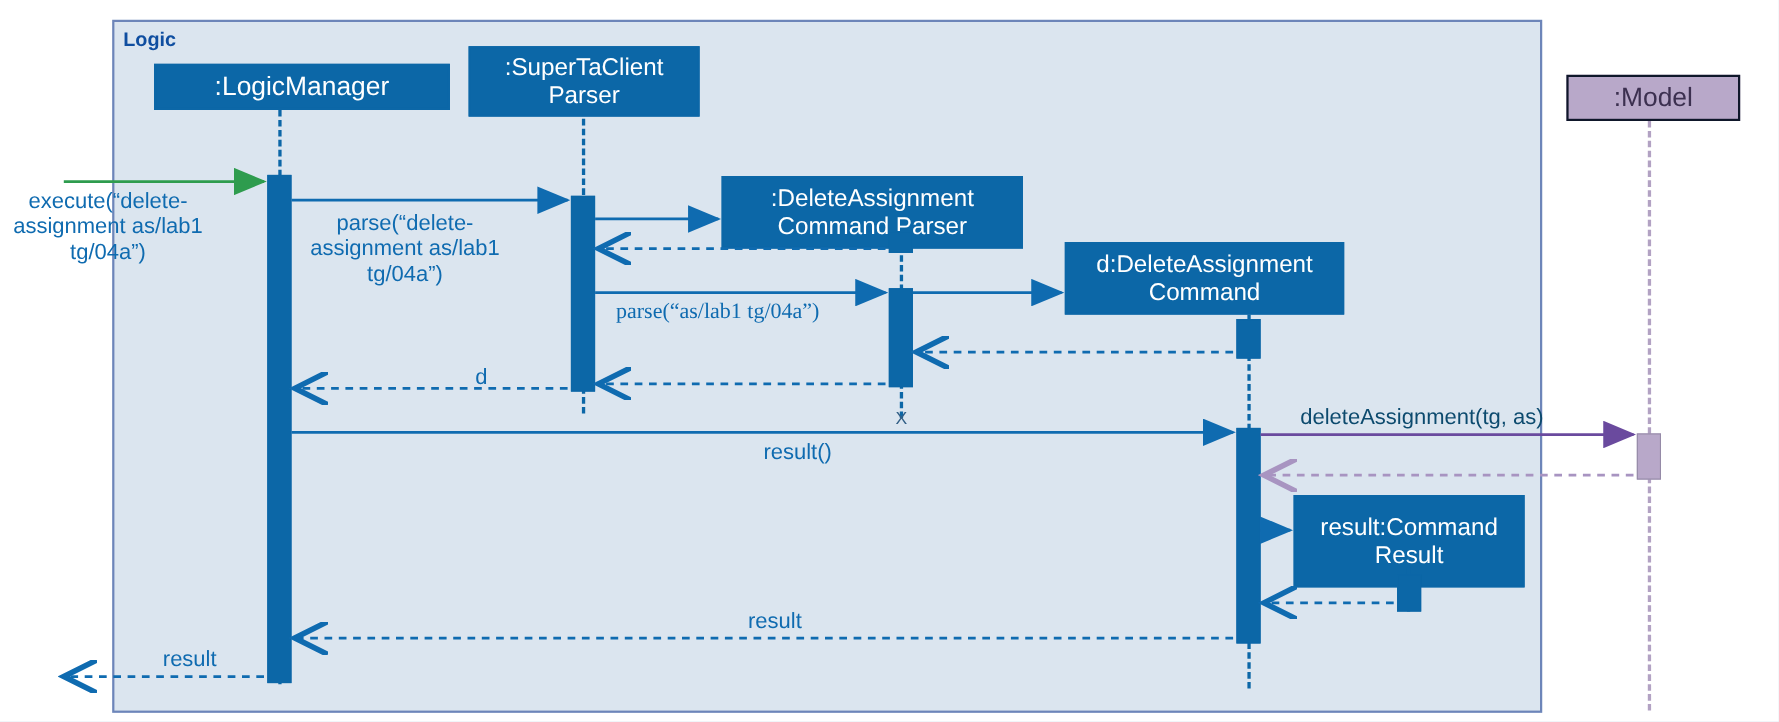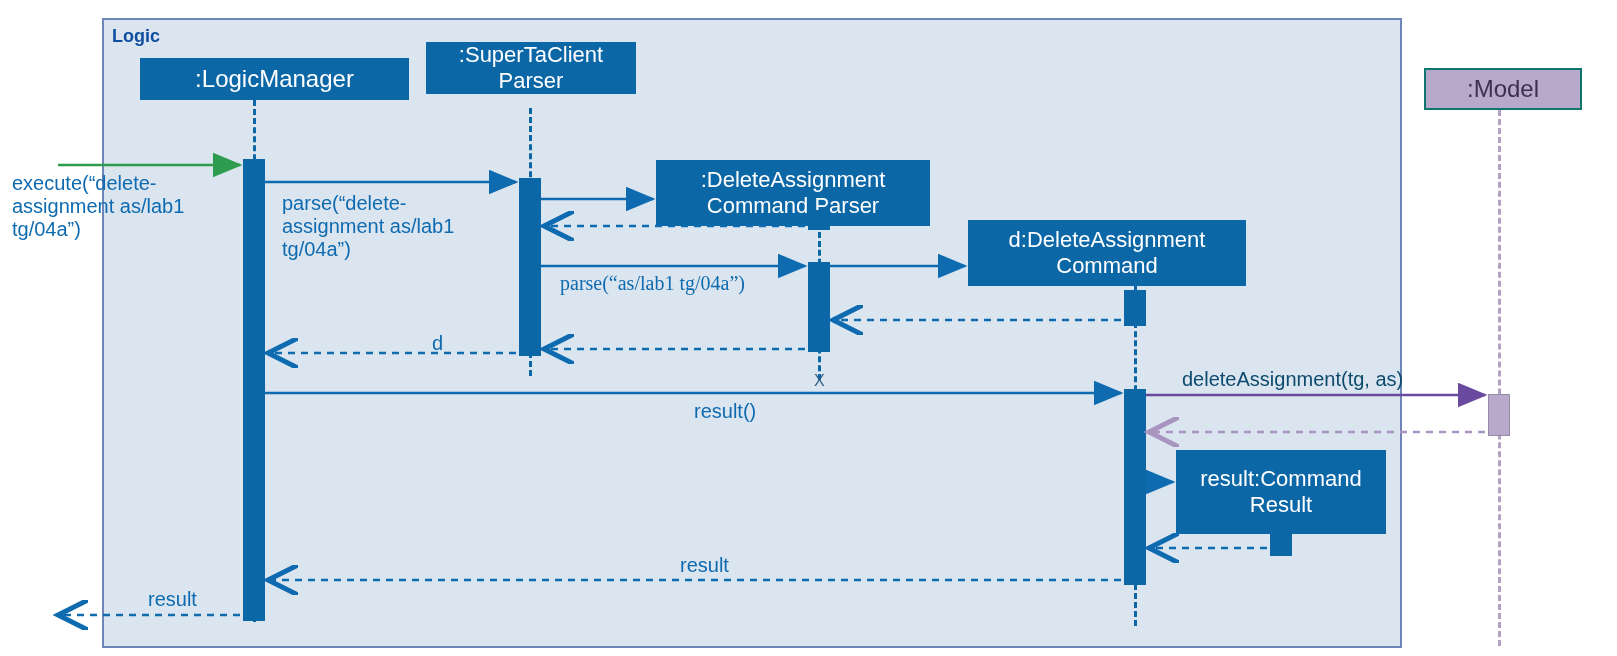--- a/index.html
+++ b/index.html
@@ -36,21 +36,21 @@
     padding: 6px 10px;
     border: 2px solid #0c67a7;
     white-space: pre-line;
     display: flex;
     align-items: center;
     justify-content: center;
   }
   .participant.model-head {
     background: #b8a8c9;
     color: #3c3050;
-    border: 2px solid #0f766e;
+    border: 2px solid #0f172a;
   }
   .lifeline {
     position: absolute;
     border-left: 3px dashed #0c67a7;
     width: 0;
   }
   .lifeline.model-line {
     border-left: 3px dashed #b2a2c3;
   }
   .activation {
@@ -60,20 +60,21 @@
   }
   .activation.model-act {
     background: #b8a8c9;
     border: 1px solid #958aa7;
   }
   .msg-label {
     position: absolute;
     color: #0f6bb0;
     font-size: 20px;
     white-space: pre-line;
+    text-align: center;
   }
   .msg-label.purple { color: #0c4a6e; }
   .destroy-x {
     position: absolute;
     color: #325f86;
     font-size: 16px;
   }
   svg.overlay {
     position: absolute;
     left: 0;
@@ -83,25 +84,25 @@
     pointer-events: none;
   }
 </style>
 </head>
 <body>
 
 <div class="frame"></div>
 <div class="frame-label">Logic</div>
 
 <div class="participant" style="left:140px; top:58px; width:269px; height:42px; font-size:24px;">:LogicManager</div>
-<div class="participant" style="left:426px; top:42px; width:210px; height:52px;">:SuperTaClient
+<div class="participant" style="left:426px; top:42px; width:210px; height:64px;">:SuperTaClient
 Parser</div>
 <div class="participant" style="left:656px; top:160px; width:274px; height:66px;">:DeleteAssignment
 Command Parser</div>
-<div class="participant" style="left:968px; top:220px; width:278px; height:66px;">d:DeleteAssignment
+<div class="participant" style="left:968px; top:220px; width:254px; height:66px;">d:DeleteAssignment
 Command</div>
 <div class="participant" style="left:1176px; top:450px; width:210px; height:84px;">result:Command
 Result</div>
 <div class="participant model-head" style="left:1424px; top:68px; width:158px; height:42px; font-size:24px;">:Model</div>
 
 <div class="lifeline" style="left:253px; top:100px; height:522px;"></div>
 <div class="lifeline" style="left:529px; top:108px; height:268px;"></div>
 <div class="lifeline" style="left:818px; top:232px; height:148px;"></div>
 <div class="lifeline" style="left:1134px; top:286px; height:340px;"></div>
 <div class="lifeline" style="left:1279px; top:516px; height:40px;"></div>

